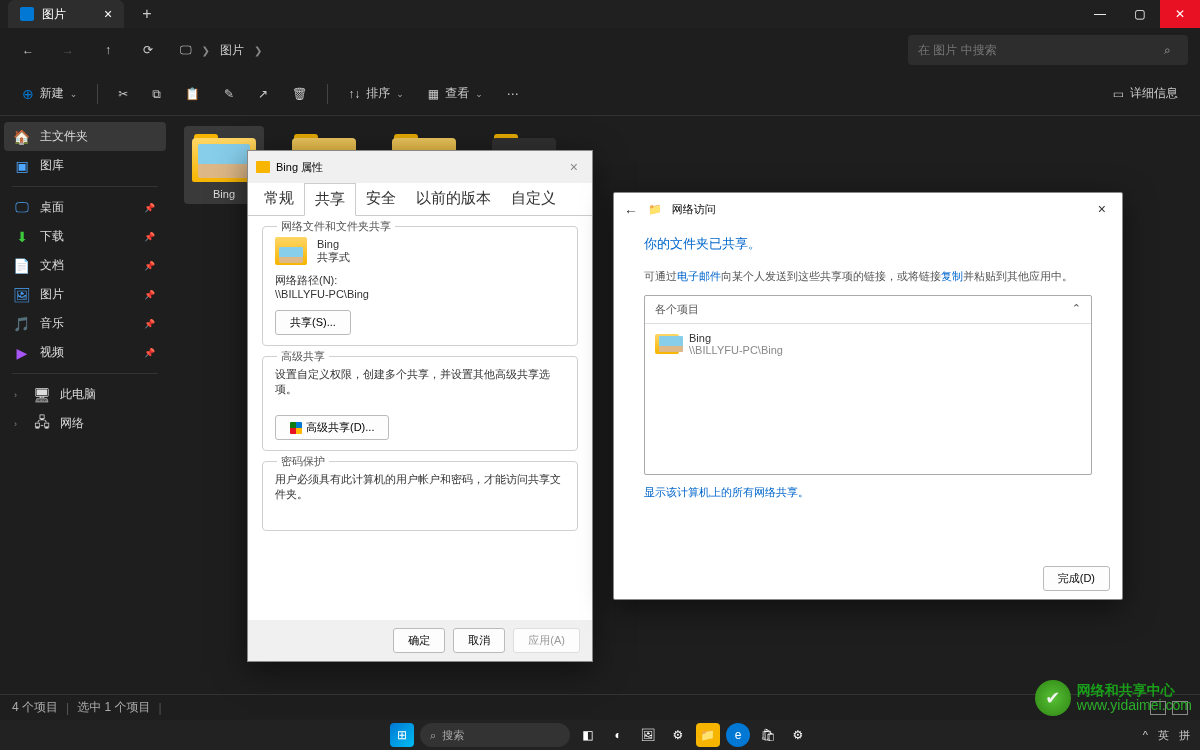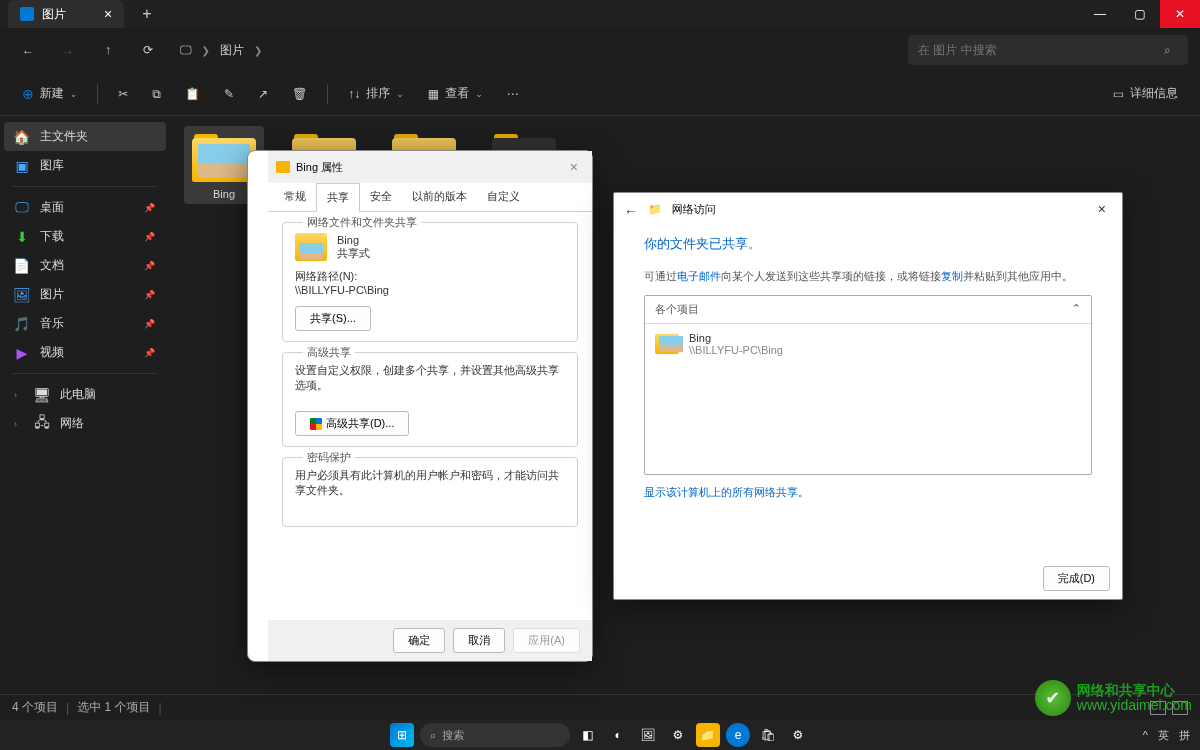--- a/index.html
+++ b/index.html
@@ -58,29 +58,29 @@
 .viewicons { margin-left: auto; display: flex; gap: 6px; }
 .viewicon { width: 16px; height: 14px; border: 1px solid #888; cursor: pointer; }
 
 
 .taskbar { height: 30px; background: #222; display: flex; align-items: center; justify-content: center; gap: 6px; position: relative; }
 .taskicon { width: 24px; height: 24px; border-radius: 4px; display: flex; align-items: center; justify-content: center; cursor: pointer; }
 .tasksearch { width: 150px; height: 24px; background: #333; border-radius: 12px; display: flex; align-items: center; padding: 0 10px; color: #aaa; gap: 6px; font-size: 11px; }
 .tray { position: absolute; right: 10px; display: flex; align-items: center; gap: 10px; color: #ccc; font-size: 11px; }
 
 
-.propdialog { position: absolute; left: 247px; top: 150px; width: 346px; height: 512px; background: #fff; color: #000; border: 1px solid #888; border-radius: 8px; box-shadow: 0 8px 30px rgba(0,0,0,0.5); display: flex; flex-direction: column; padding-left: 20px; }
+.propdialog { position: absolute; left: 247px; top: 150px; width: 346px; height: 512px; background: #fff; color: #000; border: 1px solid #888; border-radius: 0; box-shadow: 0 8px 30px rgba(0,0,0,0.5); display: flex; flex-direction: column; }
 .propdialog .dtitle { display: flex; align-items: center; padding: 6px 8px; background: #f0f0f0; font-size: 11px; gap: 6px; }
 .propdialog .dtitle-close { margin-left: auto; color: #888; font-size: 14px; cursor: pointer; padding: 2px 6px; }
 .tabs { display: flex; border-bottom: 1px solid #ccc; padding: 0 6px; background: #fff; }
-.ptab { padding: 6px 10px; font-size: 11px; cursor: pointer; color: #333; }
+.ptab { padding: 6px 10px; font-size: 15px; cursor: pointer; color: #333; }
 .ptab.active { border: 1px solid #ccc; border-bottom: 1px solid #fff; margin-bottom: -1px; background: #fff; }
 .propbody { flex: 1; padding: 10px 14px; font-size: 11px; color: #333; overflow-y: auto; }
 .group { border: 1px solid #d0d0d0; border-radius: 4px; padding: 10px 12px; margin-bottom: 10px; position: relative; }
-.group-title { position: absolute; top: -8px; left: 20px; background: #fff; padding: 0 4px; color: #555; font-size: 11px; }
+.group-title { position: absolute; top: -8px; left: 14px; background: #fff; padding: 0 4px; color: #555; font-size: 11px; }
 .folder-row { display: flex; gap: 10px; align-items: center; margin-bottom: 8px; }
 .smallfolder { width: 32px; height: 28px; background: linear-gradient(#ffd666, #f7b500); border-radius: 2px; position: relative; }
 .smallfolder::after { content: ""; position: absolute; bottom: 2px; left: 4px; width: 24px; height: 16px; background: linear-gradient(#87ceeb 60%,#deb887 60%); border-radius: 1px; }
 .pbtn { border: 1px solid #bbb; background: #fdfdfd; padding: 4px 14px; border-radius: 3px; cursor: pointer; font-size: 11px; display: inline-flex; align-items: center; gap: 4px; }
 .pbtn.disabled { color: #999; border-color: #ddd; }
 .propfooter { display: flex; gap: 8px; padding: 8px 12px; justify-content: flex-end; background: #f0f0f0; margin-top: 24px; }
 .link { color: #0066cc; cursor: pointer; }
 .shield { width: 12px; height: 12px; display: inline-block; background: conic-gradient(#0078d4 0 25%, #ffb900 25% 50%, #e81123 50% 75%, #107c10 75%); border-radius: 1px; }
 
 

